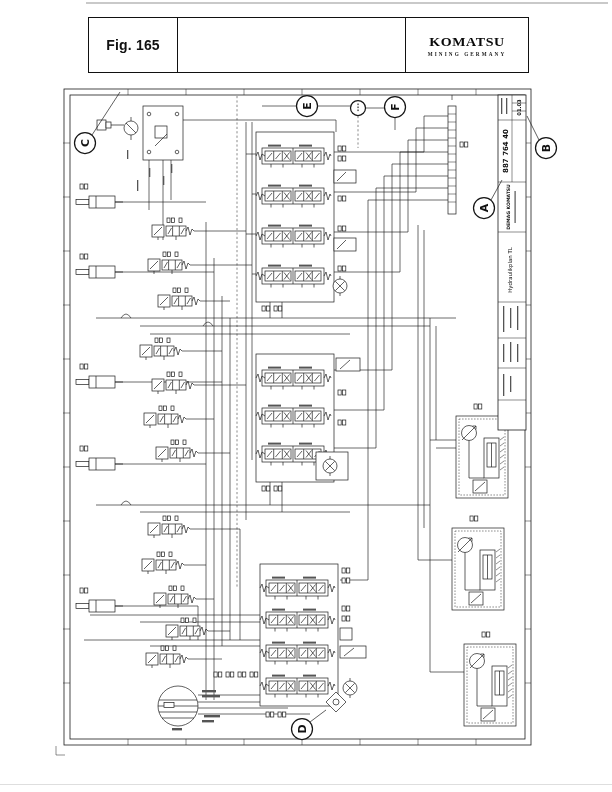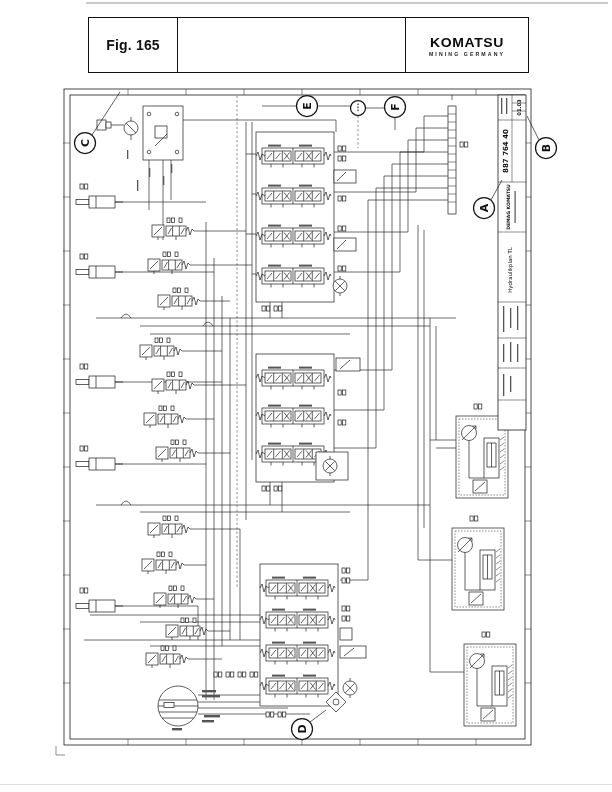--- a/index.html
+++ b/index.html
@@ -7,21 +7,21 @@
         font-family:"Liberation Sans",sans-serif;}
   
   .scan-top{position:absolute;left:86px;top:2px;width:522px;height:2px;background:#c9c9c9;}
   .scan-bottom{position:absolute;left:0;top:784px;width:612px;height:1px;background:#dedede;}
   
   .hdr{position:absolute;left:88px;top:17px;width:439px;height:54px;display:flex;
        border:1.8px solid #111;}
   .hcell{box-sizing:border-box;height:100%;}
   .hcell.left{width:89px;border-right:1.4px solid #111;display:flex;align-items:center;justify-content:center;}
   .hcell.mid{flex:1;border-right:1.4px solid #111;}
-  .hcell.right{width:122px;display:flex;flex-direction:column;align-items:center;justify-content:center;}
+  .hcell.right{width:122px;display:flex;flex-direction:column;align-items:center;justify-content:center;font-family:Liberation Serif, serif;}
   .figlabel{font-size:14px;font-weight:bold;color:#111;letter-spacing:.2px;}
   .brand{font-size:14px;font-weight:900;color:#0a0a0a;letter-spacing:.6px;transform:scaleY(.92);}
   .brandsub{font-size:5.2px;font-weight:bold;color:#222;letter-spacing:2.1px;margin-top:1px;}
   
   svg{position:absolute;left:0;top:0;}
   .ink{stroke:#1c1c1c;stroke-width:.7;fill:none;stroke-linecap:butt;}
   .thin{stroke-width:.5;}
   .dash{stroke:#2a2a2a;stroke-width:.55;fill:none;stroke-dasharray:2.2,2.2;}
   .refc{fill:#ffffff;stroke:#161616;stroke-width:1.25;}
   .reft{font:bold 11px "DejaVu Sans",sans-serif;fill:#111;stroke:none;}

